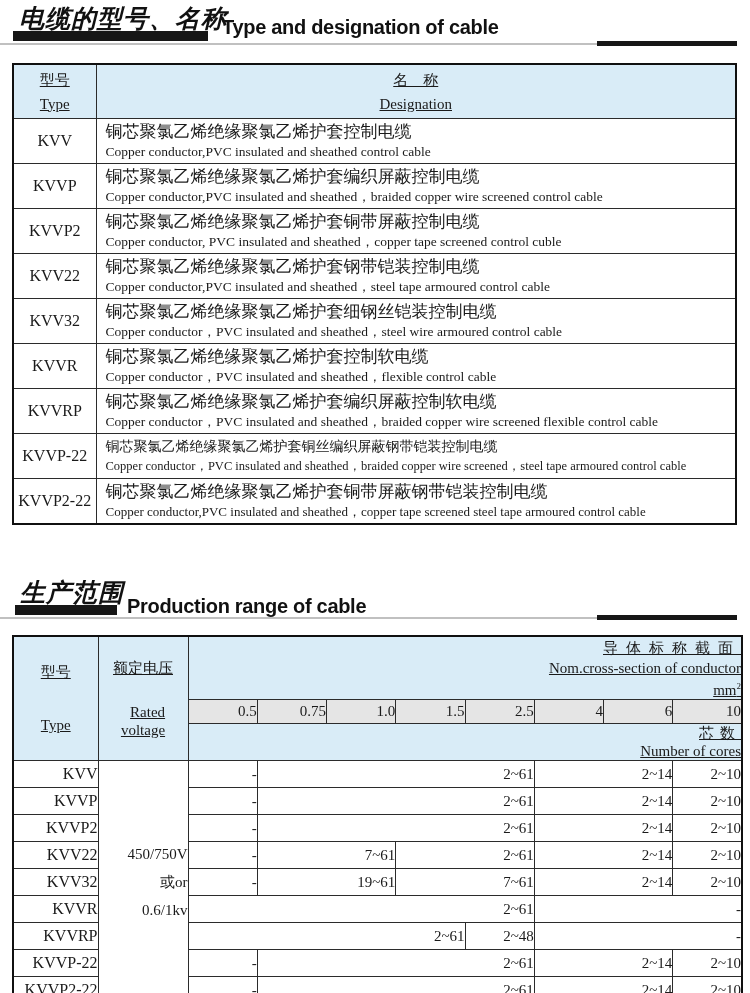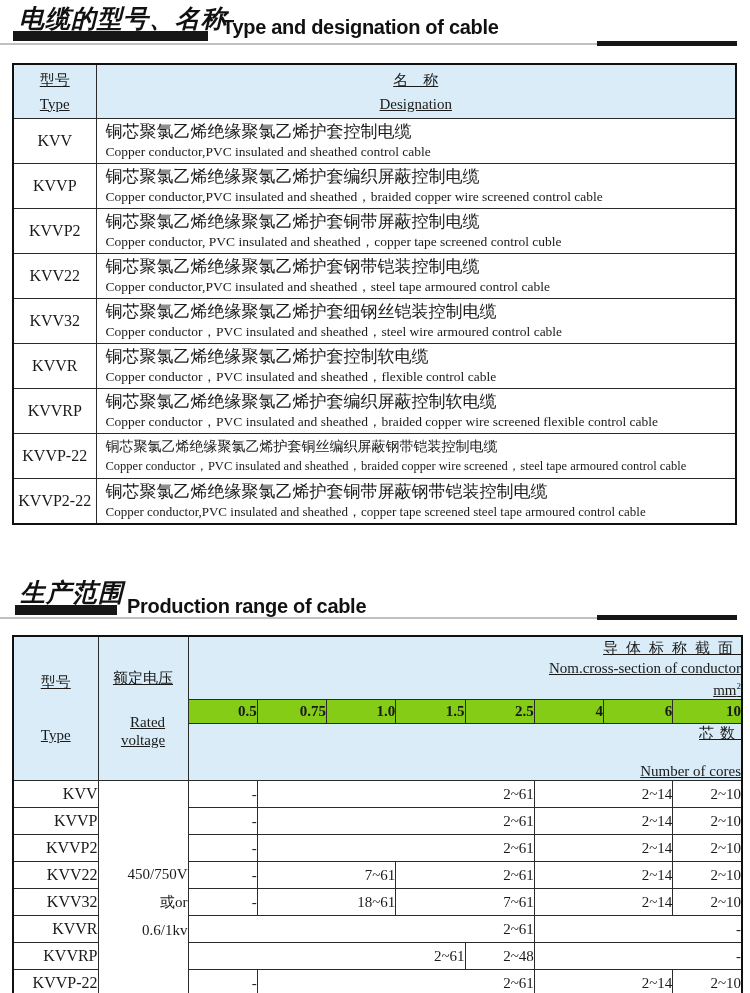--- a/index.html
+++ b/index.html
@@ -52,24 +52,24 @@
   .t2 col.c-type{width:85px;}
   .t2 col.c-volt{width:90px;}
   .t2 td{text-align:right;font-size:15px;padding:0;}
   .t2 .spread{height:122px;display:flex;flex-direction:column;justify-content:space-around;
     align-items:center;padding:8px 0;box-sizing:border-box;}
   .t2 .spread .ln{line-height:18px;}
   .t2 .cross{height:62px;}
   .t2 .cross .ln1{letter-spacing:8px;line-height:21px;}
   .t2 .cross .ln2{line-height:19px;}
   .t2 .cross .ln3{line-height:17px;}
-  .t2 .sizes td{height:23px;background:#84cc16;font-weight:bold;}
+  .t2 .sizes td{height:23px;background:#e5e5e5;}
   .t2 .cores{height:34px;}
   .t2 .cores .ln1{letter-spacing:6px;line-height:19px;padding-left:36px;}
-  .t2 .cores .ln2{line-height:17px;margin-top:20px;}
+  .t2 .cores .ln2{line-height:17px;}
   .t2 tbody td{height:26px;}
   .t2 .code{font-size:16px;}
   .t2 .volt{background:#fff;font-size:15px;}
   .t2 .volt .vln{line-height:28px;}
   sup{font-size:9px;}
 </style>
 </head>
 <body>
 
 <div class="page">
@@ -255,21 +255,21 @@
         <td class="code">KVV22</td>
         <td colspan="1">-</td>
         <td colspan="2">7~61</td>
         <td colspan="2">2~61</td>
         <td colspan="2">2~14</td>
         <td colspan="1">2~10</td>
       </tr>
       <tr>
         <td class="code">KVV32</td>
         <td colspan="1">-</td>
-        <td colspan="2">18~61</td>
+        <td colspan="2">19~61</td>
         <td colspan="2">7~61</td>
         <td colspan="2">2~14</td>
         <td colspan="1">2~10</td>
       </tr>
       <tr>
         <td class="code">KVVR</td>
         <td colspan="5">2~61</td>
         <td colspan="3">-</td>
       </tr>
       <tr>

